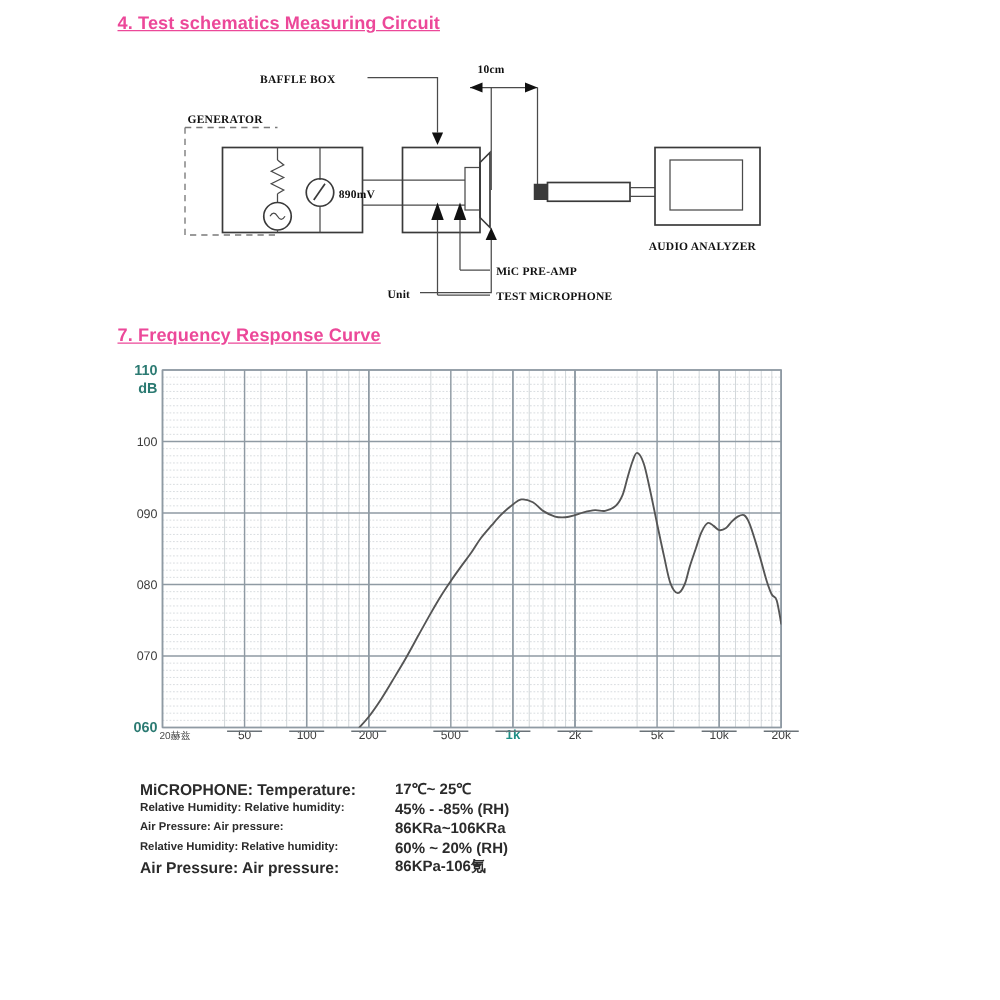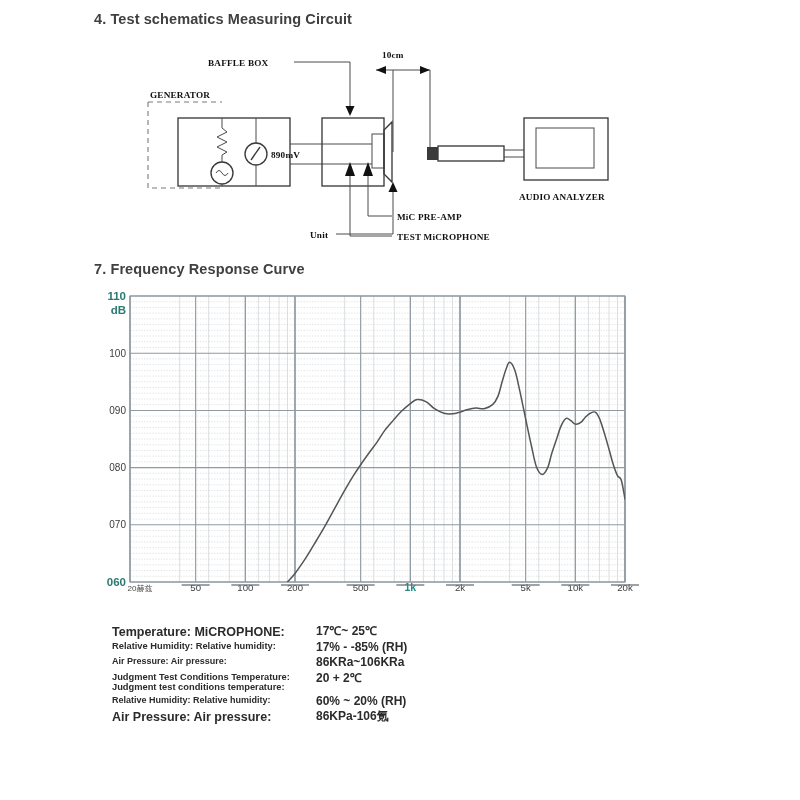--- a/index.html
+++ b/index.html
@@ -11,23 +11,24 @@
     position:relative;
     overflow:hidden;
   }
   .page{position:absolute;inset:0;}
 
   
   .sec-head{
     position:absolute;
     font-size:14.5px;
     font-weight:600;
-    color:#404040;
+    color:#ec4899;
     letter-spacing:.1px;
     white-space:nowrap;
+    text-decoration:underline;
   }
   #head-4{left:94px;top:11px;}
   #head-5{left:94px;top:261px;}
 
   
   #schematic{position:absolute;left:110px;top:40px;width:580px;height:210px;}
   #schematic svg{display:block;}
   .sch-label{
     font-family:"Liberation Serif", serif;
     font-weight:bold;
@@ -314,34 +315,30 @@
           <line x1="517" y1="293" x2="545" y2="293" stroke="#6a7278" stroke-width="1.3"></line>
         </g>
       <text class="ylab-hi" x="32" y="22">dB</text>
     </svg>
   </div>
 
   <div id="cond">
     <table class="cond-table">
       <tbody id="cond-body">
           <tr>
-            <td class="c-lbl tight sz-lg">Temperature: MiCROPHONE:</td>
+            <td class="c-lbl tight sz-lg">MiCROPHONE: Temperature:</td>
             <td class="c-val tight sz-md">17℃~ 25℃</td>
           </tr>
           <tr>
             <td class="c-lbl tight sz-sm">Relative Humidity: Relative humidity:</td>
-            <td class="c-val tight sz-md">17% - -85% (RH)</td>
+            <td class="c-val tight sz-md">45% - -85% (RH)</td>
           </tr>
           <tr>
             <td class="c-lbl tight sz-xs">Air Pressure: Air pressure:</td>
             <td class="c-val tight sz-md">86KRa~106KRa</td>
-          </tr>
-          <tr>
-            <td class="c-lbl tight sz-sm">Judgment Test Conditions Temperature: Judgment test conditions temperature:</td>
-            <td class="c-val tight sz-md">20 + 2℃</td>
           </tr>
           <tr>
             <td class="c-lbl tight sz-xs">Relative Humidity: Relative humidity:</td>
             <td class="c-val tight sz-md">60% ~ 20% (RH)</td>
           </tr>
           <tr>
             <td class="c-lbl tight sz-lg">Air Pressure: Air pressure:</td>
             <td class="c-val tight sz-md">86KPa-106氪</td>
           </tr>
         </tbody>

